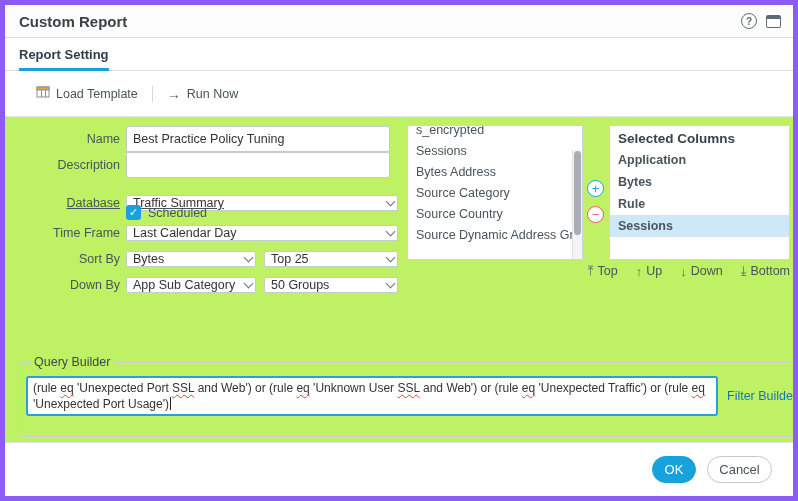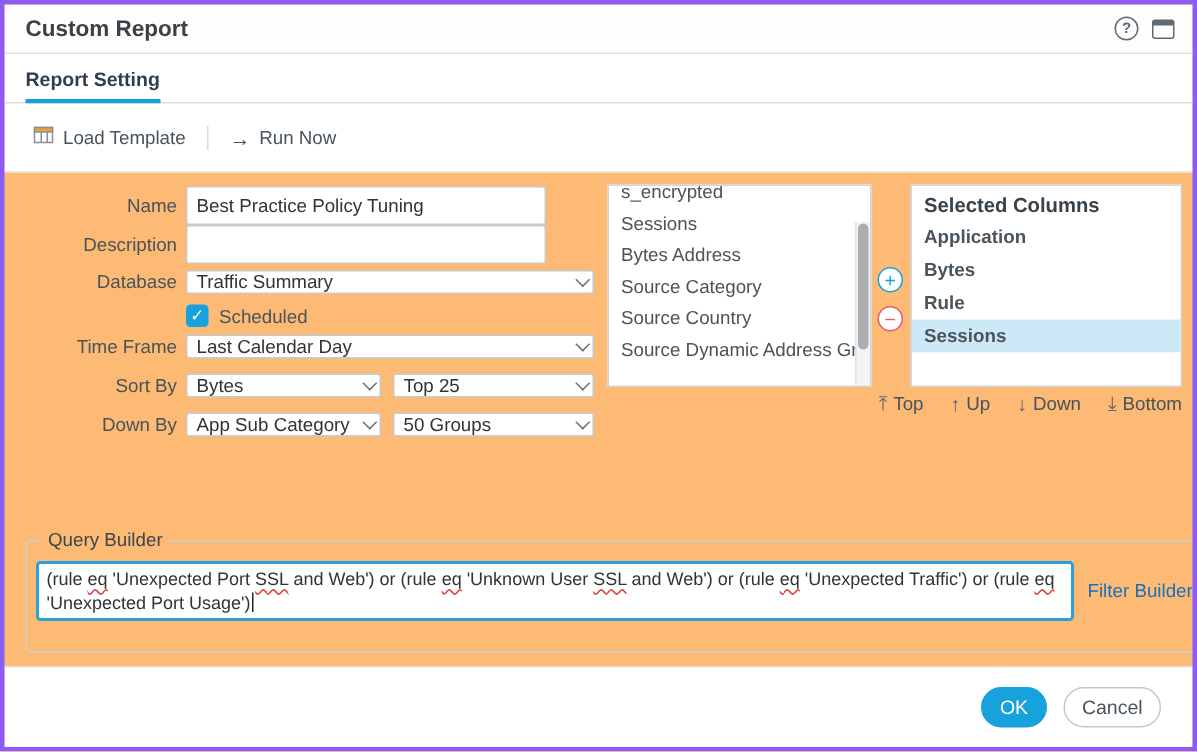--- a/index.html
+++ b/index.html
@@ -1,47 +1,47 @@
 <!DOCTYPE html>
 <html><head>
 <meta charset="utf-8">
 <style>
   * { box-sizing: border-box; margin: 0; padding: 0; }
   html, body { width: 798px; height: 501px; }
   body { font-family: "Liberation Sans", sans-serif; background: #ffffff; }
 
-  .dialog { position: relative; width: 798px; height: 501px; background: #fdba74;
-            border: 3px solid #8b5cf6; overflow: hidden; font-size: 12.5px; color: #49535b; }
+  .dialog { position: relative; width: 798px; height: 501px; background: #bef264;
+            border: 5px solid #8b5cf6; overflow: hidden; font-size: 12.5px; color: #49535b; }
 
   
   .titlebar { position: absolute; top: 0; left: 0; right: 0; height: 33px; display: flex;
               align-items: center; padding: 0 12px 0 14px; background: #fdfdfd; border-bottom: 1px solid #e0e0e0; }
   .titlebar .title { font-size: 15px; font-weight: bold; color: #3a4248; flex: 1; }
   .icon-btn { margin-left: 9px; cursor: pointer; flex: 0 0 auto; }
   .help-icon { width: 16px; height: 16px; border: 1.5px solid #5f6b73; border-radius: 50%;
                display: flex; align-items: center; justify-content: center;
                font-size: 10px; font-weight: bold; color: #5f6b73; }
   .window-icon { width: 15px; height: 13px; border: 1.5px solid #5f6b73; border-top-width: 4px; border-radius: 2px; }
 
   
   .tabbar { position: absolute; top: 33px; left: 0; right: 0; height: 33px; border-bottom: 1px solid #dcdcdc; background: #fff; }
   .tab { position: absolute; left: 14px; top: 9px; font-size: 13px; font-weight: bold; color: #2d3e4e;
          padding-bottom: 6px; border-bottom: 3px solid #18a2dc; cursor: pointer; }
 
   
   .toolbar { position: absolute; top: 66px; left: 0; right: 0; height: 46px; display: flex;
-             align-items: center; padding-left: 19px; border-bottom: 1px solid #e3e3e3; background: #fff; }
+             align-items: center; padding-left: 31px; border-bottom: 1px solid #e3e3e3; background: #fff; }
   .tool-btn { display: flex; align-items: center; gap: 6px; color: #49535b; cursor: pointer; }
   .tool-sep { width: 1px; height: 16px; background: #d9d9d9; margin: 0 14px; }
   .run-arrow { font-size: 14px; color: #4a545b; }
 
   
   .row { position: absolute; left: 0; display: flex; align-items: center; }
   .row .lbl { width: 115px; text-align: right; margin-right: 6px; color: #49535b; }
-  .text-input { width: 240px; height: 22px; border: 1px solid #c6cacd; border-radius: 2px;
+  .text-input { width: 264px; height: 22px; border: 1px solid #c6cacd; border-radius: 2px;
                 padding: 12px 6px; font: inherit; color: #333; outline: none; cursor: text; background: #fff; }
   .select { width: 272px; height: 16px; border: 1px solid #c6cacd; border-radius: 2px; background: #fff;
             display: flex; align-items: center; padding: 0 3px 0 6px; color: #333; cursor: pointer; }
   .select.small { width: 130px; }
   .select.small2 { width: 134px; margin-left: 8px; }
   .chev { width: 7px; height: 7px; border-right: 1.5px solid #68747c; border-bottom: 1.5px solid #68747c;
           transform: rotate(45deg); margin-left: auto; margin-top: -4px; flex: 0 0 auto; }
   .checkbox { width: 15px; height: 15px; background: #18a2dc; border-radius: 3px; color: #fff;
               display: flex; align-items: center; justify-content: center; font-size: 11px; cursor: pointer; }
   .cb-label { margin-left: 7px; color: #49535b; }
@@ -130,21 +130,21 @@
   <div class="row" style="top:121px;">
     <div class="lbl">Name</div>
     <input class="text-input" type="text" value="Best Practice Policy Tuning" style="">
   </div>
 
   <div class="row" style="top:147px;">
     <div class="lbl">Description</div>
     <input class="text-input" type="text" value="" style="">
   </div>
 
-  <div class="row" style="top:177px;">
+  <div class="row" style="top:190px;text-decoration:underline;">
     <div class="lbl">Database</div>
     <div class="select">
       <span>Traffic Summary</span>
       <span class="chev"></span>
     </div>
   </div>
 
   <div class="row" style="top:200px;">
     <div class="lbl"></div>
     <div class="checkbox">✓</div>

